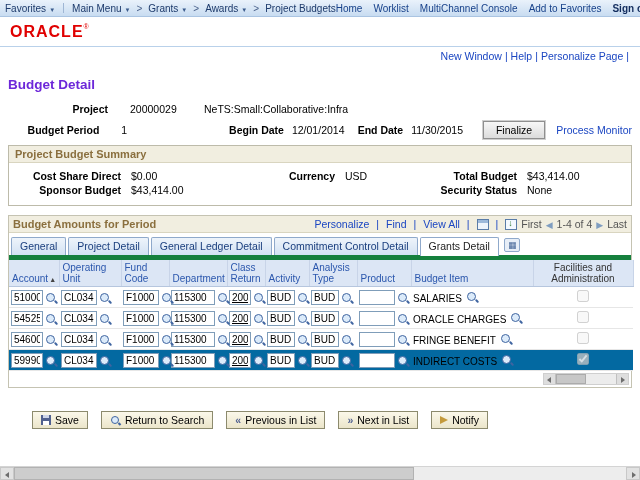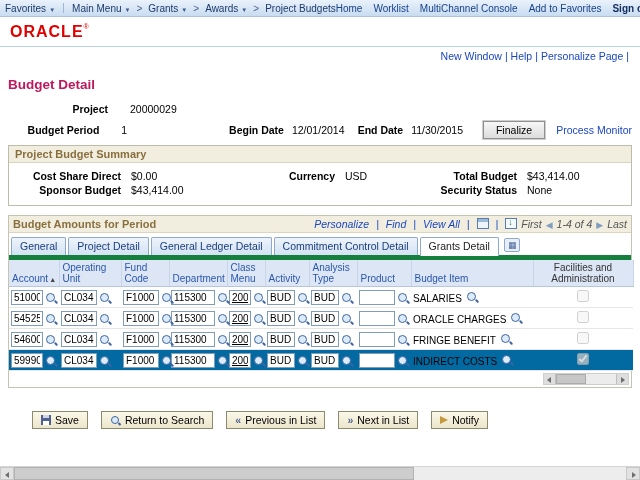--- a/index.html
+++ b/index.html
@@ -34,21 +34,21 @@
   .logo-row { height: 29px; display: flex; align-items: flex-start; padding: 6px 0 0 10px; background: #fff; }
   .oracle-logo { color: #e00000; font-weight: bold; font-size: 16px; letter-spacing: 1px; }
   .reg { color: #e00000; font-size: 7px; vertical-align: super; }
   .pagebar { height: 18px; border-top: 1px solid #b9d1ea; text-align: right; padding: 3px 8px 0 0; font-size: 10.5px; white-space: nowrap; }
   .pagebar a { color: #1b46c2; }
   .pb-sep { color: #1b46c2; margin: 0 3px; }
   .pb-sep::before { content: "|"; }
 
   
   .content { padding: 0 8px; }
-  .page-title { margin: 13px 0 11px; font-size: 13.5px; font-weight: bold; color: #be185d; }
+  .page-title { margin: 13px 0 11px; font-size: 13.5px; font-weight: bold; color: #6d28d9; }
   .frow { display: flex; align-items: center; margin-bottom: 6px; white-space: nowrap; }
   .flabel { font-weight: bold; font-size: 10.5px; }
   .fvalue { font-size: 10.5px; }
   .lab-main { width: 100px; text-align: right; margin-right: 22px; }
   .val-proj { width: 74px; }
   .val-bp { width: 118px; }
   .gap-s { margin-right: 8px; }
   .val-date { width: 72px; }
   .btn-finalize {
     height: 18px; padding: 1px 12px; font-size: 10.5px; font-family: inherit;
@@ -66,21 +66,21 @@
   .s-l1 { width: 106px; text-align: right; margin-right: 10px; }
   .s-v1 { width: 146px; }
   .s-l2 { width: 58px; text-align: right; margin-right: 10px; }
   .s-v2 { width: 86px; }
   .s-l3 { width: 86px; text-align: right; margin-right: 10px; }
 
   
   .gridbox { border: 1px solid #c5c3b2; margin-top: 9px; background: #fff; }
   .grid-hd { background: #f1eee0; border-bottom: 1px solid #d9d5c0; padding: 2px 4px; display: flex; justify-content: space-between; align-items: center; }
   .grid-title { color: #8a6f3e; font-weight: bold; font-size: 11px; }
-  .grid-tools { display: flex; align-items: flex-start; gap: 4px; font-size: 10.5px; white-space: nowrap; font-style: italic; }
+  .grid-tools { display: flex; align-items: flex-end; gap: 4px; font-size: 10.5px; white-space: nowrap; }
   .i-grid { width: 12px; height: 11px; display: inline-block; border: 1px solid #5a7ca8; background: linear-gradient(#9db9da 0 3px, #eef4fb 3px); cursor: pointer; }
   .i-download { width: 12px; height: 11px; display: inline-block; border: 1px solid #5a7ca8; background: #f4f9ff; position: relative; cursor: pointer; }
   .i-download::before { content: "↓"; position: absolute; left: 2px; top: -2px; font-size: 9px; color: #2d7a2d; }
   .i-navleft::before { content: "◀"; font-size: 9px; color: #7f9dc0; }
   .i-navright::before { content: "▶"; font-size: 9px; color: #7f9dc0; }
   .nav-txt { color: #555; }
 
   
   .tabs-row { display: flex; align-items: flex-end; padding: 3px 2px 0; border-bottom: 5px solid #15803d; gap: 2px; background: #fff; }
   .tab {
@@ -185,20 +185,21 @@
 <div class="pagebar">
   <a>New Window</a><span class="pb-sep"></span><a>Help</a><span class="pb-sep"></span><a>Personalize Page</a><span class="pb-sep"></span>
 </div>
 
 <div class="content">
   <div class="page-title">Budget Detail</div>
 
   <div class="frow">
     <span class="flabel lab-main">Project</span>
     <span class="fvalue val-proj">20000029</span>
+    <span class="fvalue">NeTS:Small:Collaborative:Infra</span>
   </div>
 
   <div class="frow">
     <span class="flabel lab-main">Budget Period</span>
     <span class="fvalue val-bp">1</span>
     <span class="flabel gap-s">Begin Date</span>
     <span class="fvalue val-date">12/01/2014</span>
     <span class="flabel gap-s">End Date</span>
     <span class="fvalue val-date">11/30/2015</span>
     <button class="btn-finalize">Finalize</button>
@@ -257,21 +258,21 @@
       <span class="tab-btn"><span class="i-tabs"></span></span>
     </div>
 
     <table class="grid-table">
       <thead>
         <tr>
           <th class="c1"><span>Account</span><span class="i-sort"></span></th>
           <th class="c2">Operating Unit</th>
           <th class="c3">Fund Code</th>
           <th class="c4">Department</th>
-          <th class="c5">Class Menu</th>
+          <th class="c5">Class Return</th>
           <th class="c6">Activity</th>
           <th class="c7">Analysis Type</th>
           <th class="c8">Product</th>
           <th class="c9">Budget Item</th>
           <th class="c10">Facilities and Administration</th>
         </tr>
       </thead>
       <tbody>
         <tr>
           <td>

